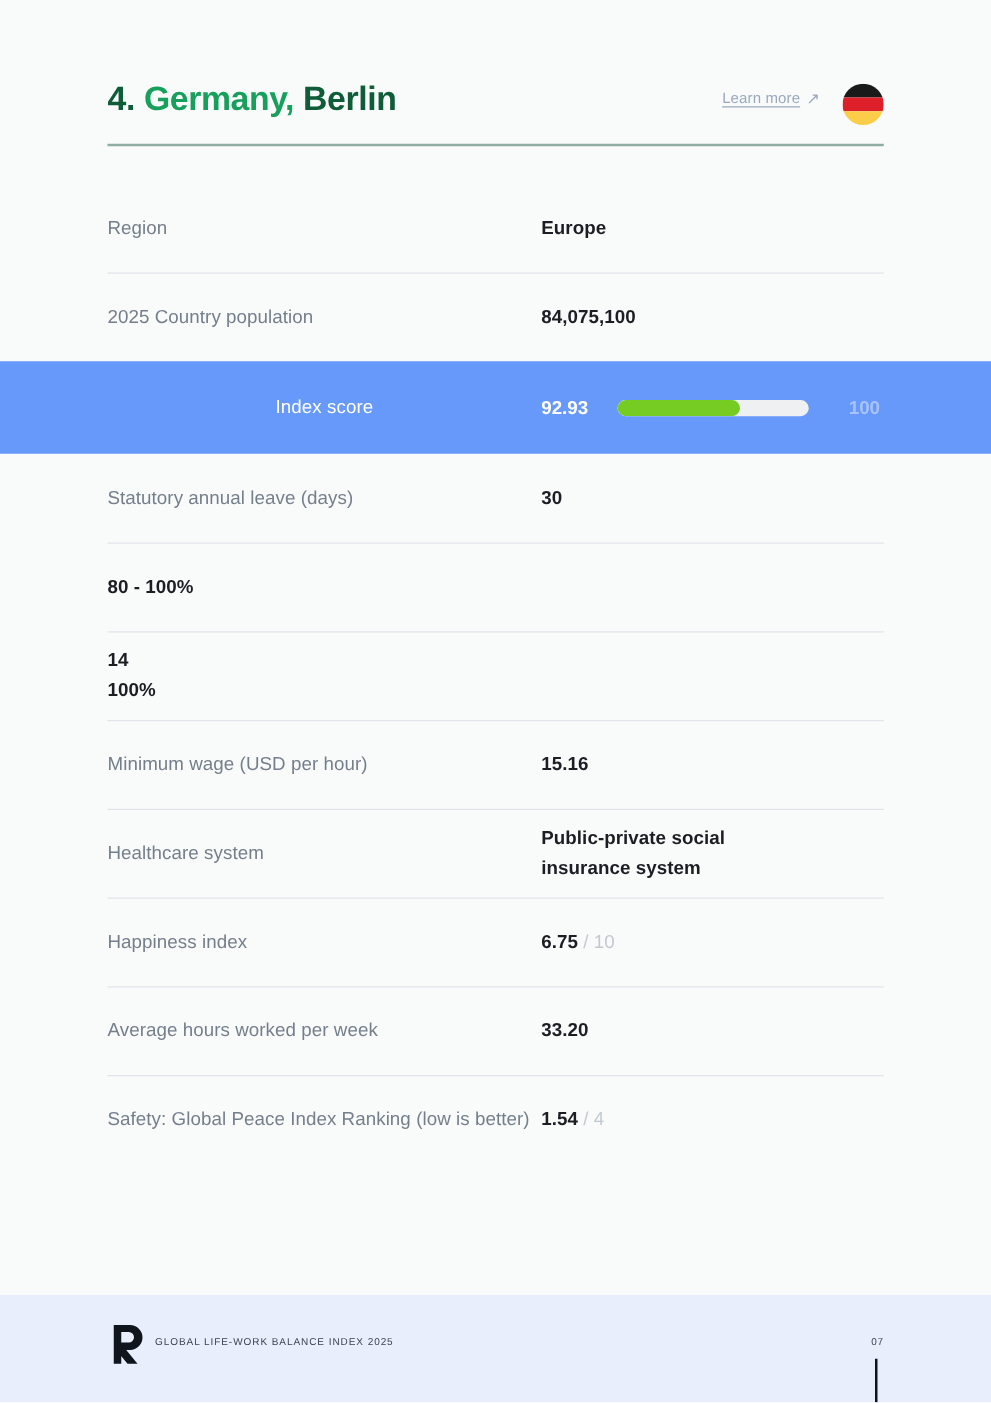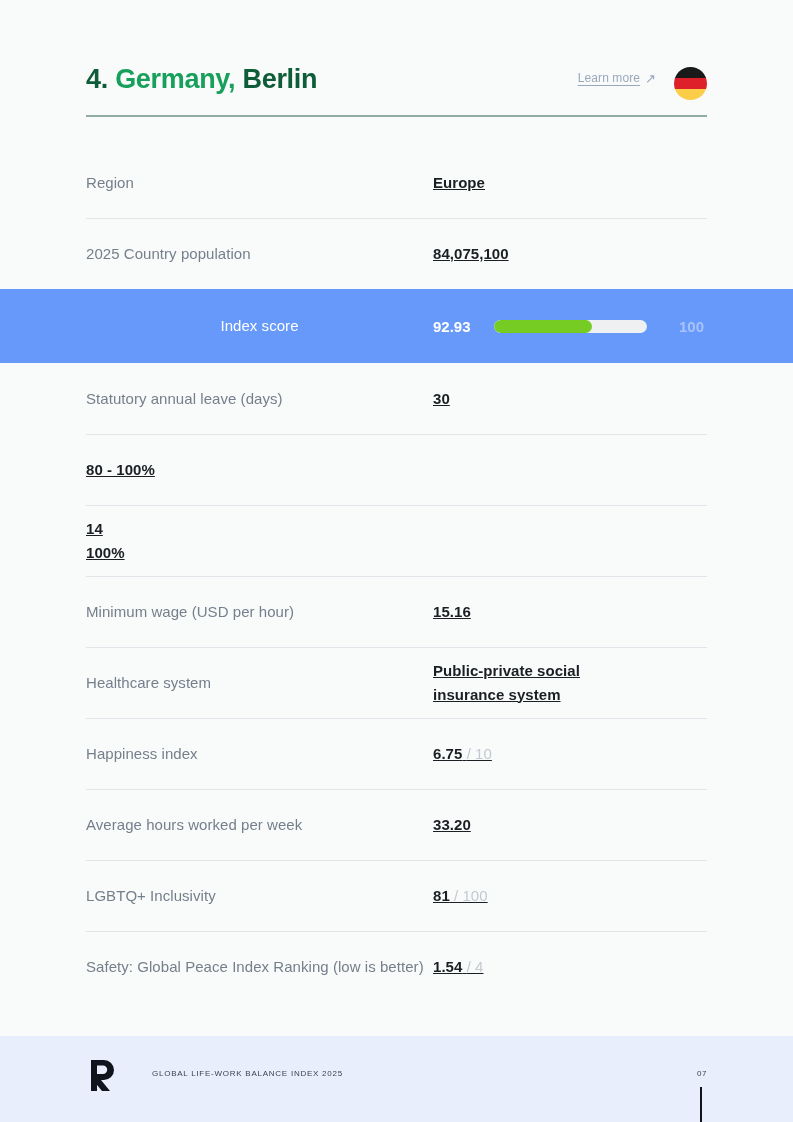--- a/index.html
+++ b/index.html
@@ -119,21 +119,20 @@
     line-height: 24px;
     color: #757f8c;
     letter-spacing: 0.05px;
   }
   .row .value {
     font-size: 15px;
     line-height: 24px;
     color: #1b1f24;
     font-weight: 700;
     letter-spacing: 0.05px;
-    text-decoration: underline;
   }
   .row .value .denom {
     color: #c3c9d2;
     font-weight: 400;
   }
   .row .value .line2 { display: block; }
 
   
   .row.highlight {
     background: #6699fa;
@@ -186,21 +185,20 @@
     width: 30px;
     height: 34px;
   }
   .footer-caption {
     position: absolute;
     left: 124px;
     top: 33px;
     font-size: 8px;
     letter-spacing: 0.75px;
     color: #3b4453;
-    margin-left: 28px;
   }
   .page-num {
     position: absolute;
     right: 86px;
     top: 33px;
     font-size: 8px;
     letter-spacing: 0.5px;
     color: #3b4453;
   }
   .corner-tick {
@@ -293,27 +291,20 @@
         <span>6.75</span>
         <span class="denom">/ 10</span>
       </div>
     </div>
 
     <div class="row">
       <div class="label">Average hours worked per week</div>
       <div class="value">33.20</div>
     </div>
 
-    <div class="row">
-      <div class="label">LGBTQ+ Inclusivity</div>
-      <div class="value">
-        <span>81</span>
-        <span class="denom">/ 100</span>
-      </div>
-    </div>
 
     <div class="row">
       <div class="label">
         <span class="line2">Safety: Global Peace Index Ranking</span>
         <span class="line2">(low is better)</span>
       </div>
       <div class="value">
         <span>1.54</span>
         <span class="denom">/ 4</span>
       </div>

